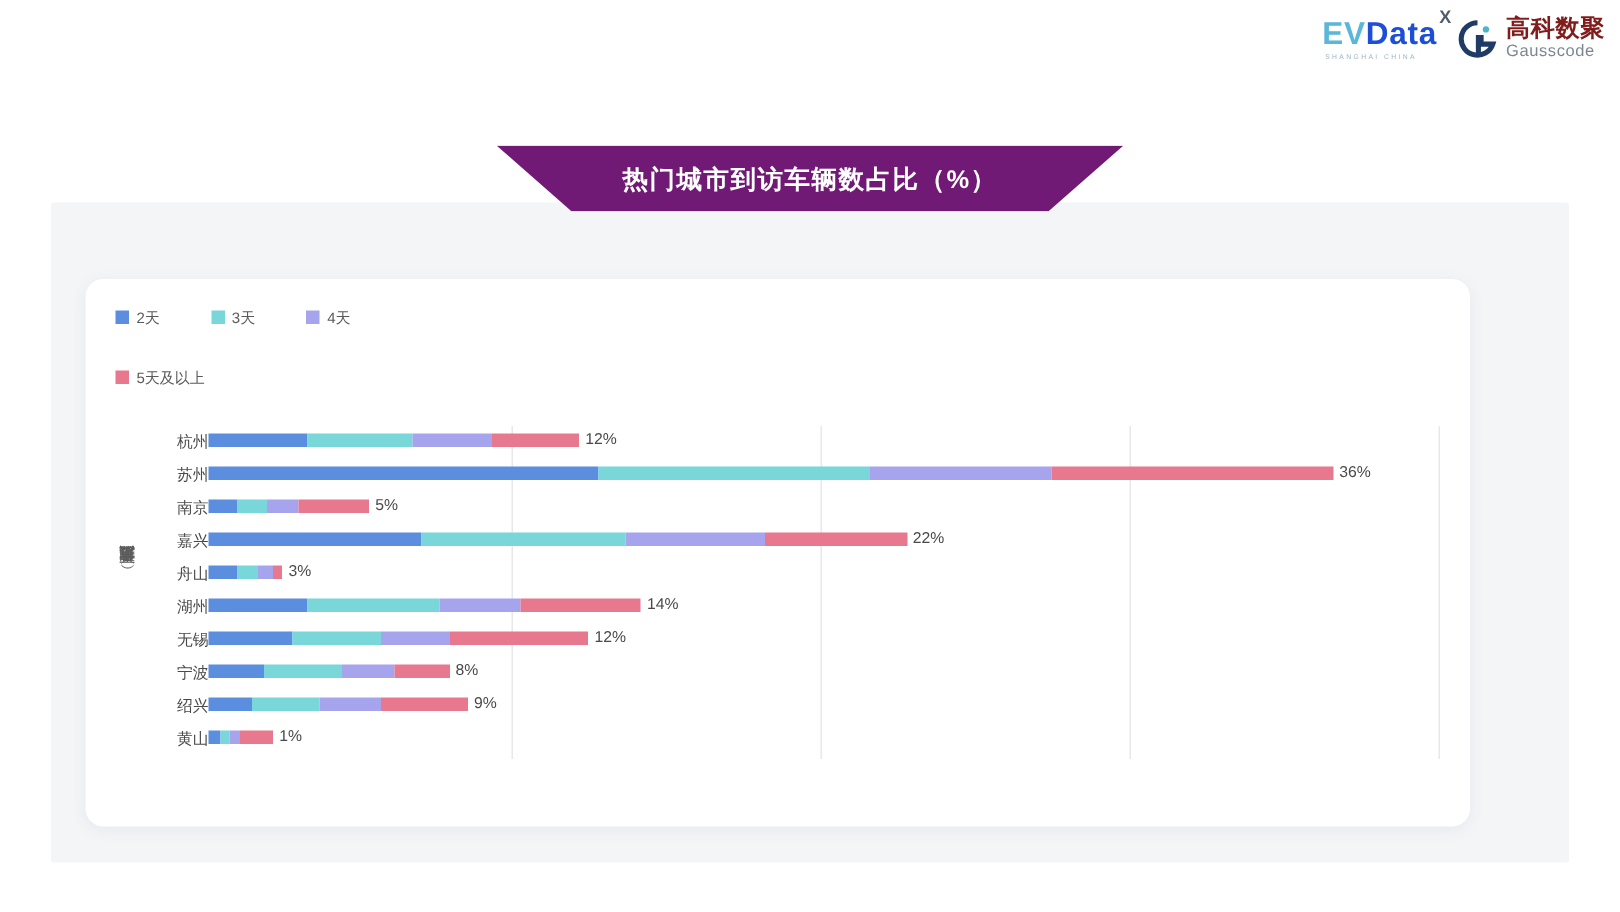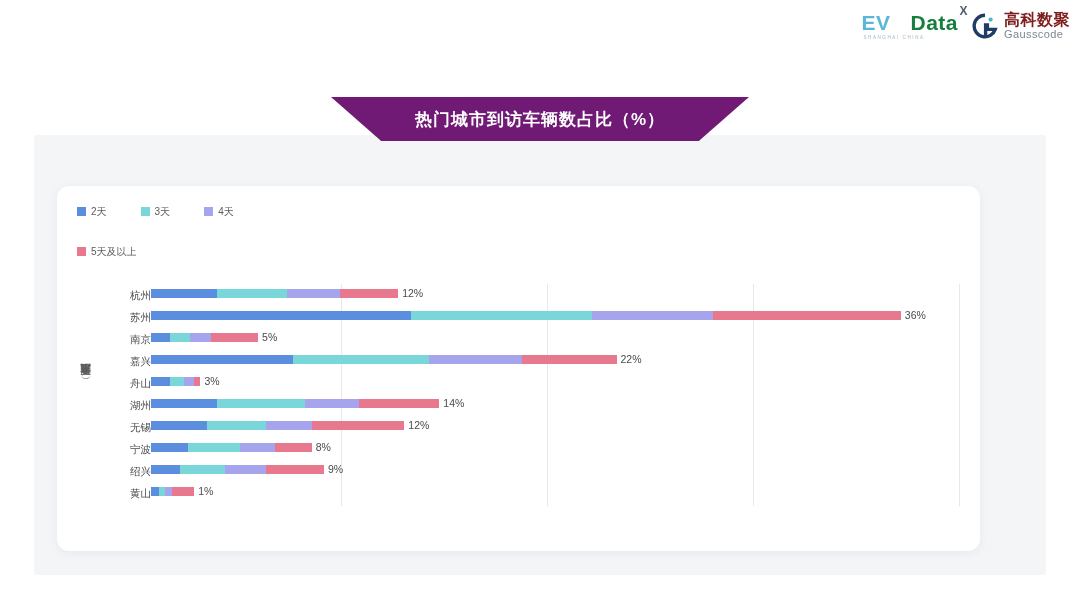--- a/index.html
+++ b/index.html
@@ -35,22 +35,21 @@
     font-size: 21px;
     font-weight: bold;
     letter-spacing: 0.5px;
     color: #3c4a57;
     position: relative;
   }
   .logo-ev-main .ev {
     color: #5bb7d8;
   }
   .logo-ev-main .data {
-    color: #15803d;
-    margin-left: 20px;
+    color: #1d4ed8;
   }
   .logo-ev-x {
     position: absolute;
     top: -7px;
     right: -10px;
     font-size: 12px;
     color: #4f5d6b;
     font-weight: bold;
   }
   .logo-ev-sub {
@@ -201,21 +200,21 @@
   .gridline {
     position: absolute;
     top: 98px;
     height: 222px;
     width: 1px;
     background: #e8e8ea;
   }
 
   .rows {
     position: absolute;
-    left: 16px;
+    left: 4px;
     top: 98px;
     width: 923px;
   }
   .row {
     position: relative;
     height: 22px;
   }
   .row-label {
     position: absolute;
     right: 845px;

